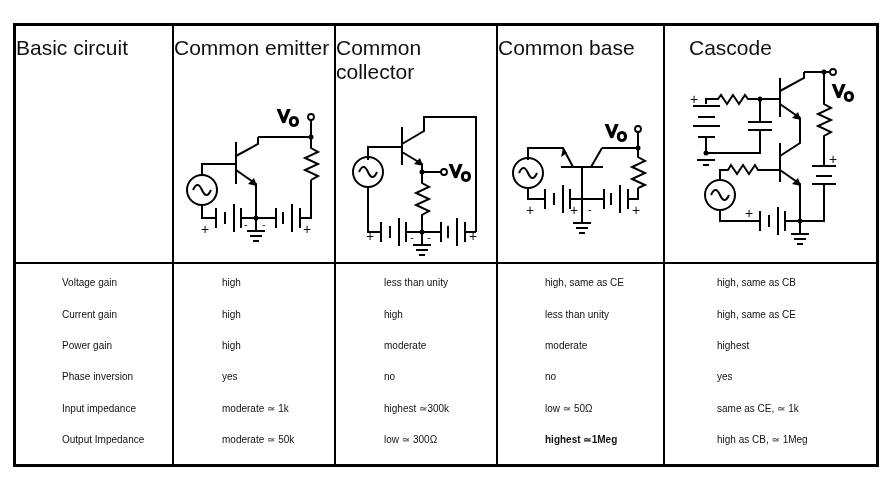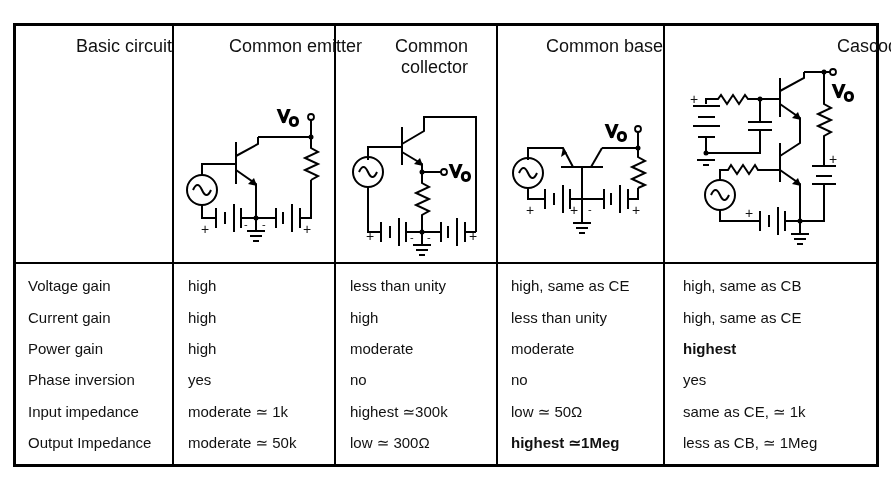--- a/index.html
+++ b/index.html
@@ -2,22 +2,22 @@
 <html><head>
 <meta charset="utf-8">
 <style>
   html, body { margin: 0; padding: 0; background: #ffffff; }
   body { width: 891px; height: 483px; position: relative; overflow: hidden;
          font-family: "Liberation Sans", sans-serif; color: #111; }
   .frame { position: absolute; left: 13px; top: 23px; width: 866px; height: 444px;
            border: 3px solid #000; box-sizing: border-box; }
   .vline { position: absolute; top: 23px; width: 2px; height: 444px; background: #000; }
   .hline { position: absolute; left: 13px; top: 262px; width: 866px; height: 2px; background: #000; }
-  .hdr { position: absolute; top: 36px; font-size: 18px; text-align: right; }
-  .cell { position: absolute; font-size: 15px; white-space: nowrap; }
+  .hdr { position: absolute; top: 36px; font-size: 21px; text-align: left; }
+  .cell { position: absolute; font-size: 10px; white-space: nowrap; margin-left: 34px; }
   svg.circ { position: absolute; overflow: visible; }
   svg.circ * { stroke: #000; stroke-width: 2; fill: none; }
   svg.circ .dot { fill: #000; stroke: none; }
   svg.circ .term { fill: #fff; stroke-width: 1.8; }
   svg.circ .arrow { fill: #000; stroke: none; }
   svg.circ text { stroke: none; fill: #111; font-family: "Liberation Sans", sans-serif; }
 </style>
 </head>
 <body>
 
@@ -200,29 +200,29 @@
     <div class="cell" style="left: 683px; top: 277px;">high, same as CB</div>
     <div class="cell" style="left: 28px; top: 309px;">Current gain</div>
     <div class="cell" style="left: 188px; top: 309px;">high</div>
     <div class="cell" style="left: 350px; top: 309px;">high</div>
     <div class="cell" style="left: 511px; top: 309px;">less than unity</div>
     <div class="cell" style="left: 683px; top: 309px;">high, same as CE</div>
     <div class="cell" style="left: 28px; top: 340px;">Power gain</div>
     <div class="cell" style="left: 188px; top: 340px;">high</div>
     <div class="cell" style="left: 350px; top: 340px;">moderate</div>
     <div class="cell" style="left: 511px; top: 340px;">moderate</div>
-    <div class="cell" style="left: 683px; top: 340px; font-weight: bold;">highest</div>
+    <div class="cell" style="left: 683px; top: 340px;">highest</div>
     <div class="cell" style="left: 28px; top: 371px;">Phase inversion</div>
     <div class="cell" style="left: 188px; top: 371px;">yes</div>
     <div class="cell" style="left: 350px; top: 371px;">no</div>
     <div class="cell" style="left: 511px; top: 371px;">no</div>
     <div class="cell" style="left: 683px; top: 371px;">yes</div>
     <div class="cell" style="left: 28px; top: 403px;">Input impedance</div>
     <div class="cell" style="left: 188px; top: 403px;">moderate ≃ 1k</div>
     <div class="cell" style="left: 350px; top: 403px;">highest ≃300k</div>
     <div class="cell" style="left: 511px; top: 403px;">low ≃ 50Ω</div>
     <div class="cell" style="left: 683px; top: 403px;">same as CE, ≃ 1k</div>
     <div class="cell" style="left: 28px; top: 434px;">Output Impedance</div>
     <div class="cell" style="left: 188px; top: 434px; text-align: center;">moderate ≃ 50k</div>
     <div class="cell" style="left: 350px; top: 434px; text-align: right;">low ≃ 300Ω</div>
     <div class="cell" style="left: 511px; top: 434px; font-weight: bold;">highest ≃1Meg</div>
-    <div class="cell" style="left: 683px; top: 434px;">less as CB, ≃ 1Meg</div>
+    <div class="cell" style="left: 683px; top: 434px;">high as CB, ≃ 1Meg</div>
   </div>
 
 </body></html>

